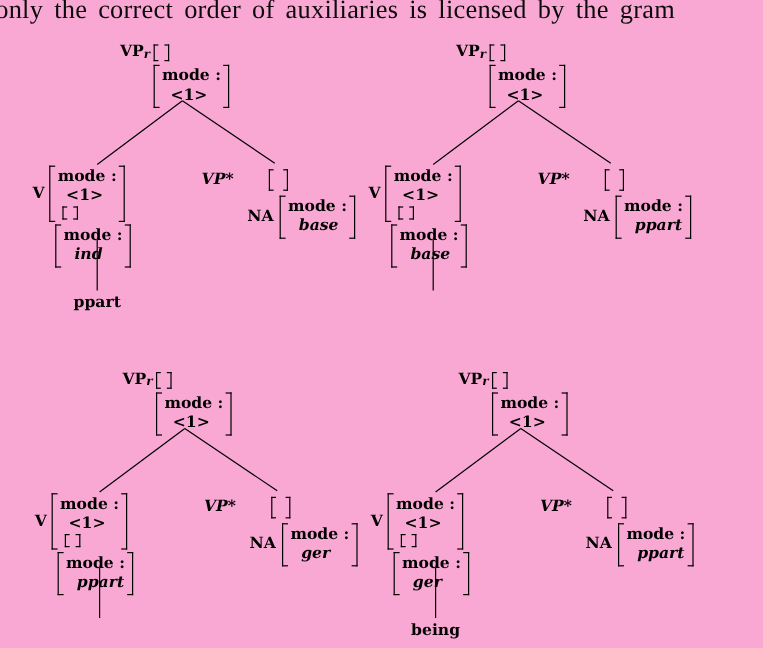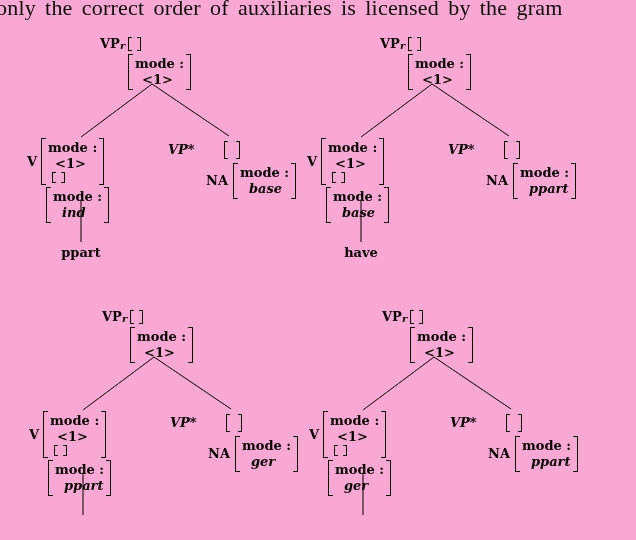--- a/index.html
+++ b/index.html
@@ -155,21 +155,20 @@
           <i class="l"></i>
           <i class="r"></i>
         </span></div>
     <div class="node foot-bottom">
         <span class="lbl">NA</span>
         <span class="fsb">
           <span>mode :</span>
           <span class="val">ppart</span>
         </span>
       </div>
-    <div class="leaf">have</div>
   </div>
 
   <div class="tree" id="t2">
     <svg width="312" height="236">
       <line x1="125" y1="48" x2="54" y2="101" stroke="#000" stroke-width="1"></line>
       <line x1="125" y1="48" x2="202" y2="100" stroke="#000" stroke-width="1"></line>
       <line x1="54" y1="164" x2="54" y2="206" stroke="#000" stroke-width="1"></line>
     </svg>
     <div class="node root-node">
       <div class="l1">
@@ -258,15 +257,16 @@
           <i class="l"></i>
           <i class="r"></i>
         </span></div>
     <div class="node foot-bottom">
         <span class="lbl">NA</span>
         <span class="fsb">
           <span>mode :</span>
           <span class="val">ppart</span>
         </span>
       </div>
+    <div class="leaf">being</div>
   </div>
 
 </div>
 
 </body></html>

